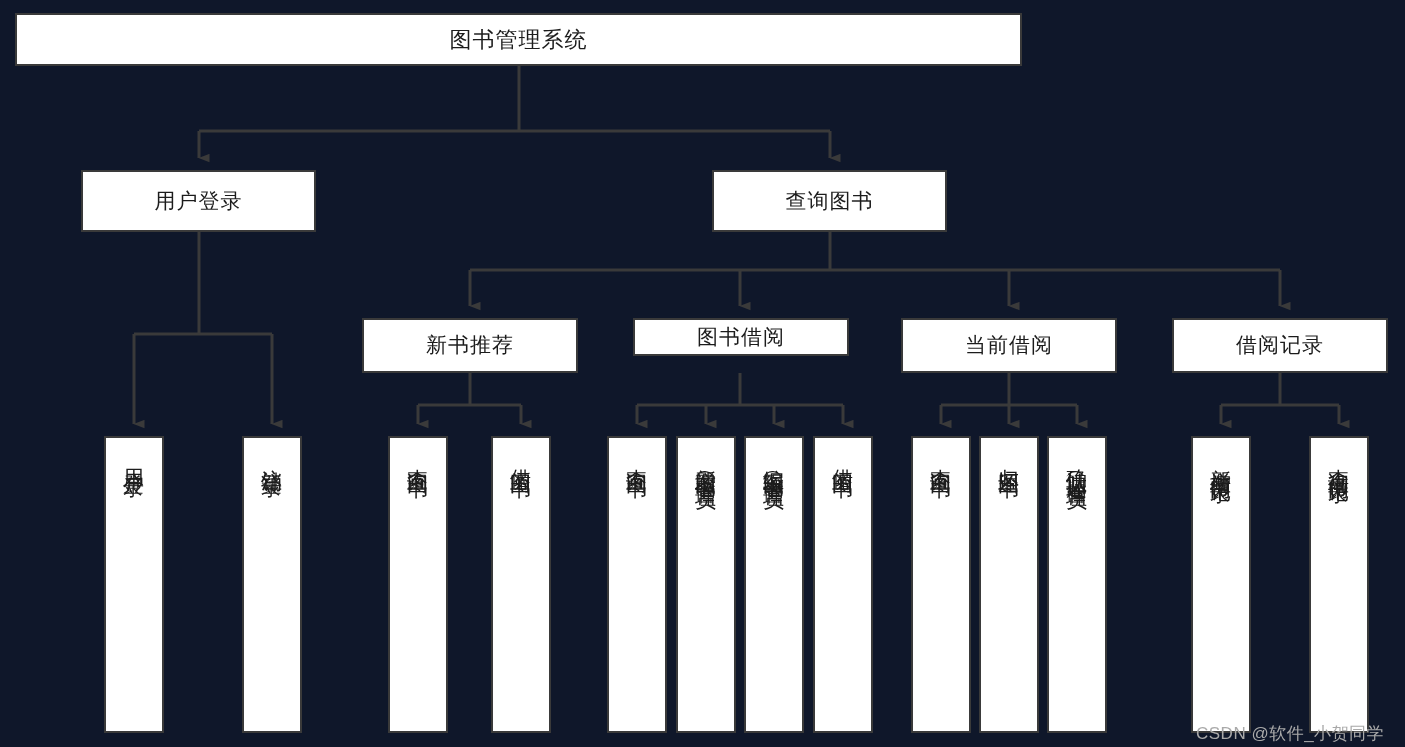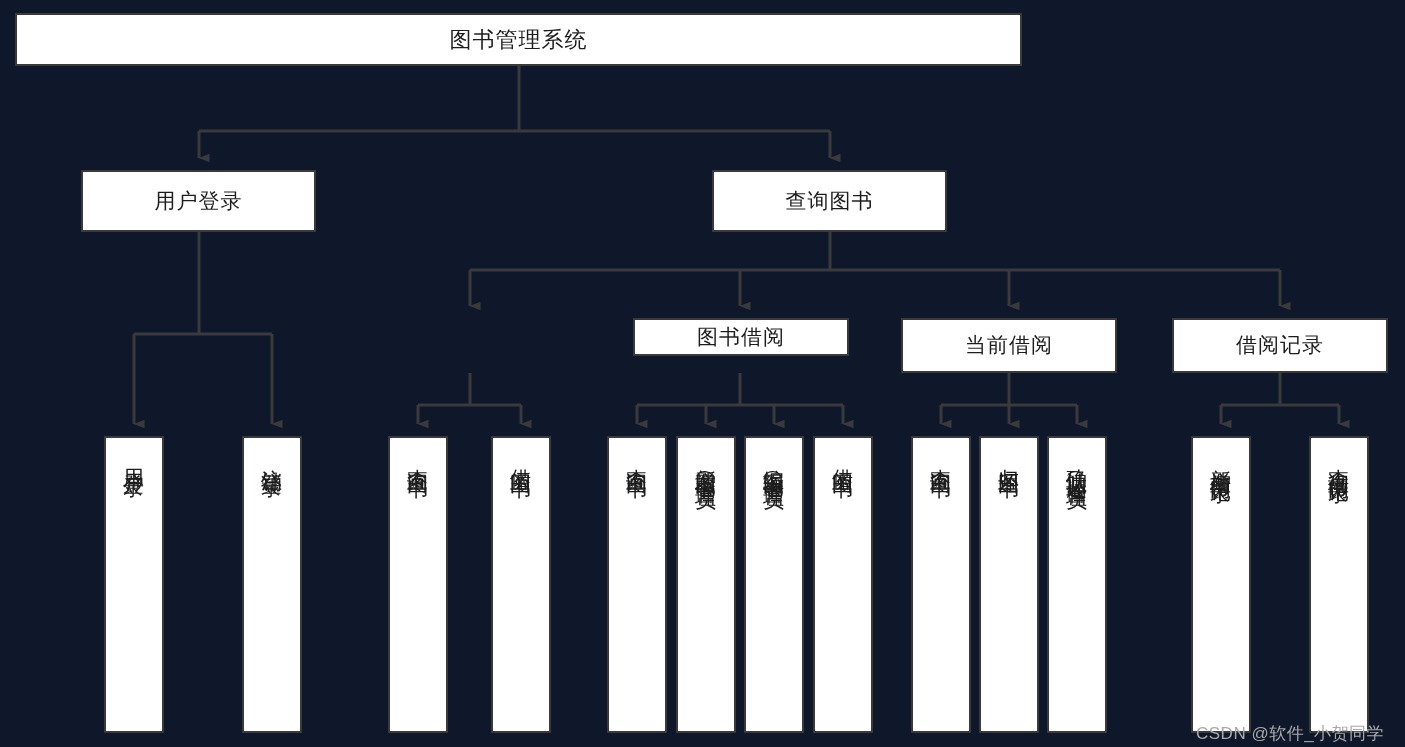--- a/index.html
+++ b/index.html
@@ -128,20 +128,23 @@
     <span class="node-label">图书管理系统</span>
   </div>
 
   <div class="node" style="left:81px; top:170px; width:235px; height:62px;">
     <span class="node-label">用户登录</span>
   </div>
   <div class="node" style="left:712px; top:170px; width:235px; height:62px;">
     <span class="node-label">查询图书</span>
   </div>
 
+  <div class="node" style="left:362px; top:318px; width:216px; height:55px;">
+    <span class="node-label">新书推荐</span>
+  </div>
   <div class="node" style="left:633px; top:318px; width:216px; height:38px;">
     <span class="node-label">图书借阅</span>
   </div>
   <div class="node" style="left:1172px; top:318px; width:216px; height:55px;">
     <span class="node-label">借阅记录</span>
   </div>
   <div class="node" style="left:901px; top:318px; width:216px; height:55px;">
     <span class="node-label">当前借阅</span>
   </div>
 

